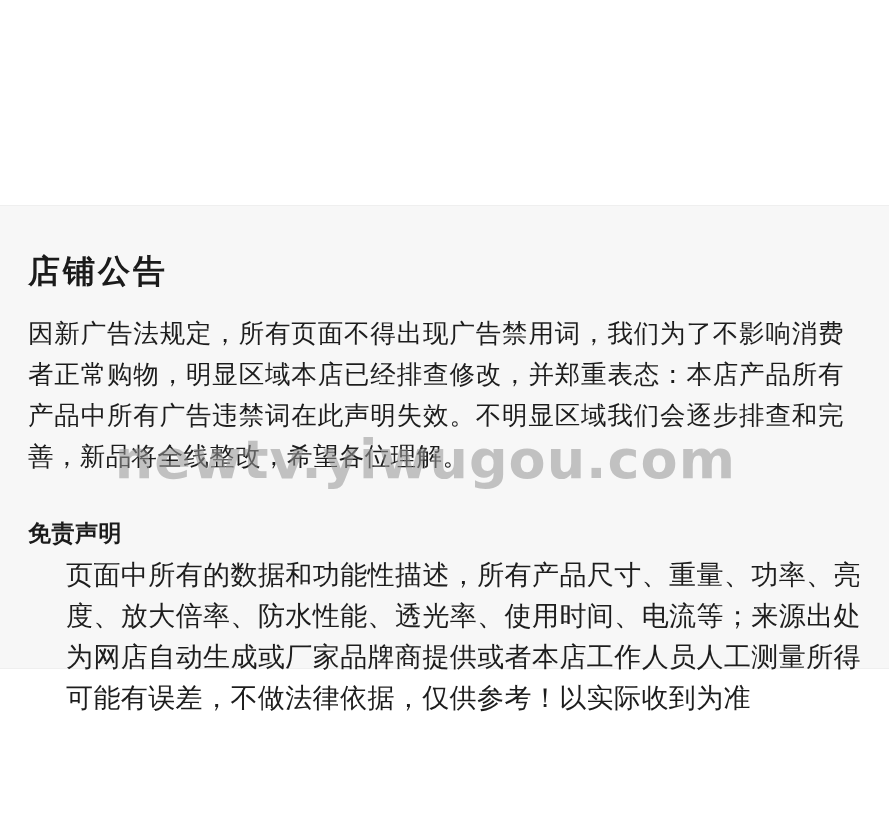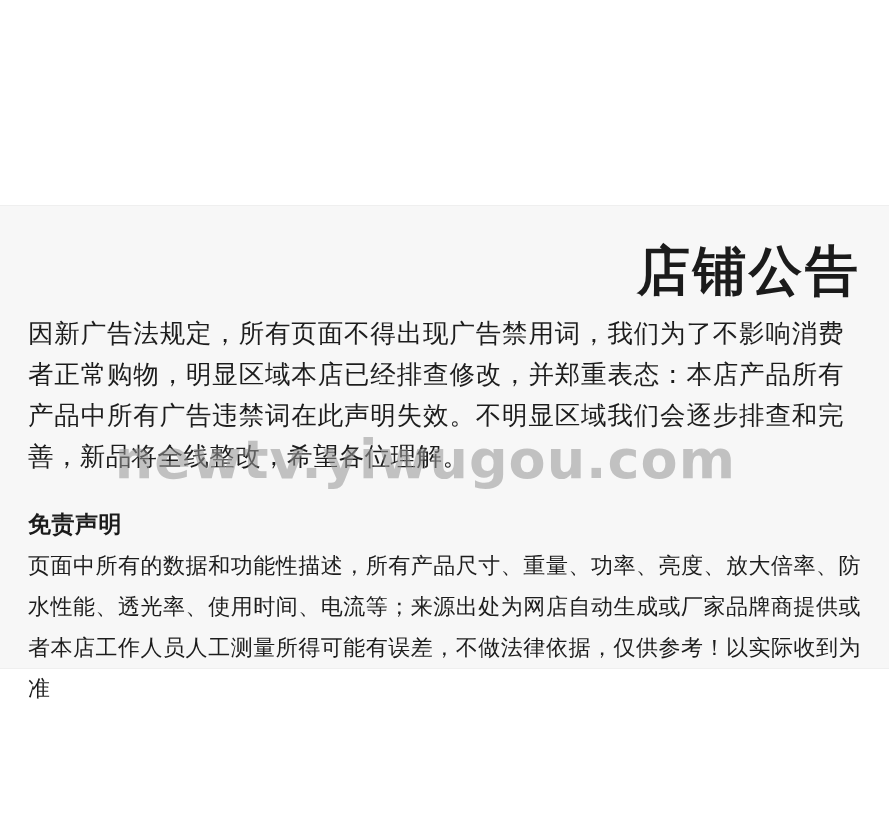--- a/index.html
+++ b/index.html
@@ -38,22 +38,22 @@
     position: absolute;
     left: 0;
     top: 205px;
     width: 889px;
     height: 462px;
     box-sizing: border-box;
     padding: 26px 28px 20px 28px;
   }
 
   .notice-title {
-    text-align: right;
-    font-size: 53px;
+    text-align: left;
+    font-size: 32px;
     font-weight: bold;
     color: #1b1b1b;
     letter-spacing: 3px;
     line-height: 56px;
     margin: 12px 0 14px 0;
   }
 
   .notice-body {
     font-size: 25.5px;
     line-height: 41px;
@@ -66,31 +66,32 @@
 
   .section-gap {
     height: 22px;
   }
 
   .disclaimer-title {
     font-size: 23px;
     font-weight: bold;
     color: #1b1b1b;
     line-height: 34px;
-    margin: 8px 0 4px 0;
+    margin: 17px 0 4px 0;
     letter-spacing: 0.5px;
   }
 
   .disclaimer-body {
-    font-size: 22px;
+    font-size: 27px;
     line-height: 41px;
     color: #1d1d1d;
     letter-spacing: 0.4px;
     text-align: justify;
     font-weight: 500;
+    margin-left: 38px;
   }
 
   
   .watermark {
     position: absolute;
     left: 16px;
     top: 428px;
     width: 720px;
     text-align: right;
     font-family: "DejaVu Sans", "Liberation Sans", sans-serif;

